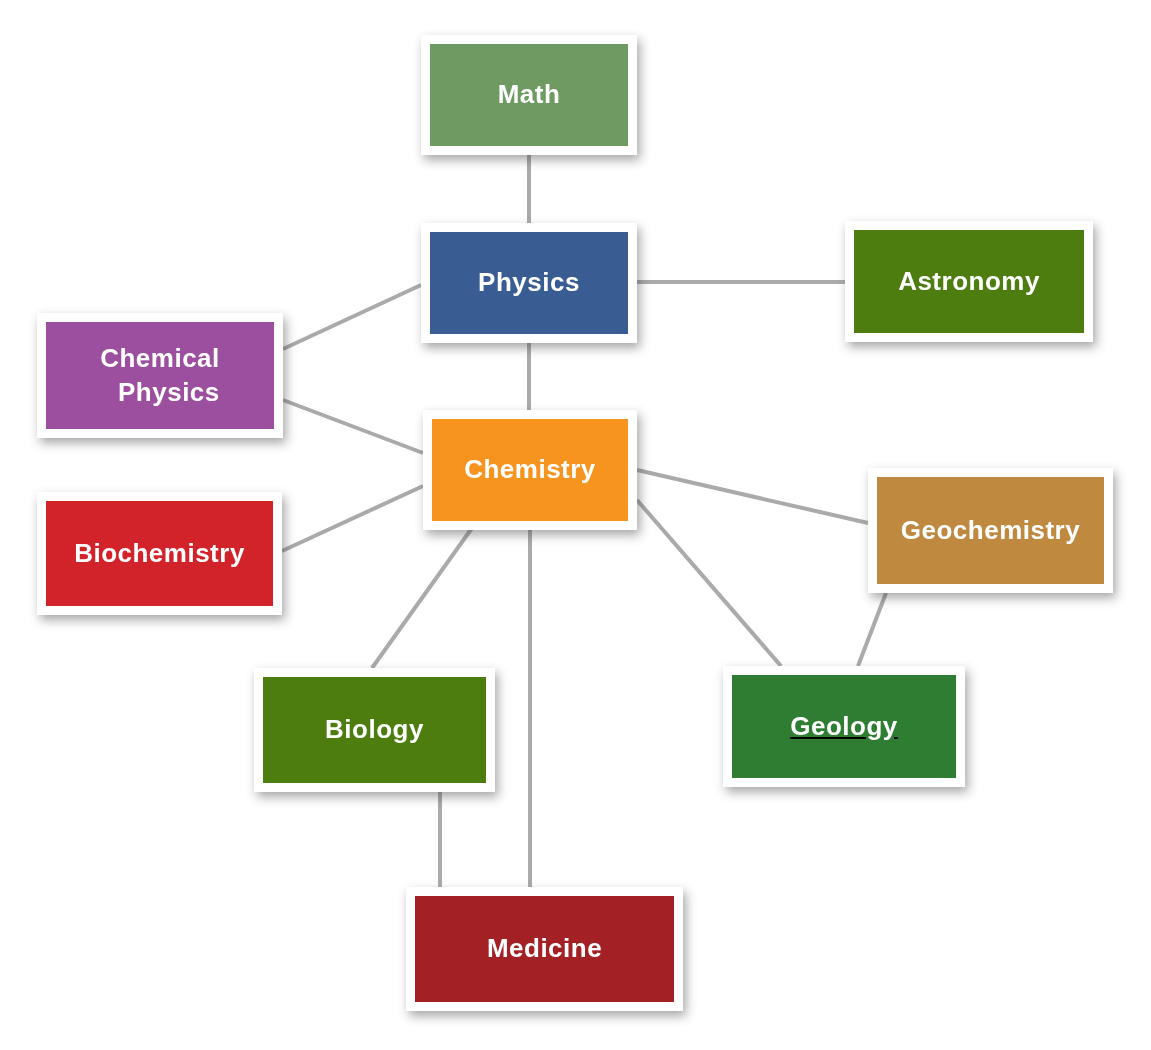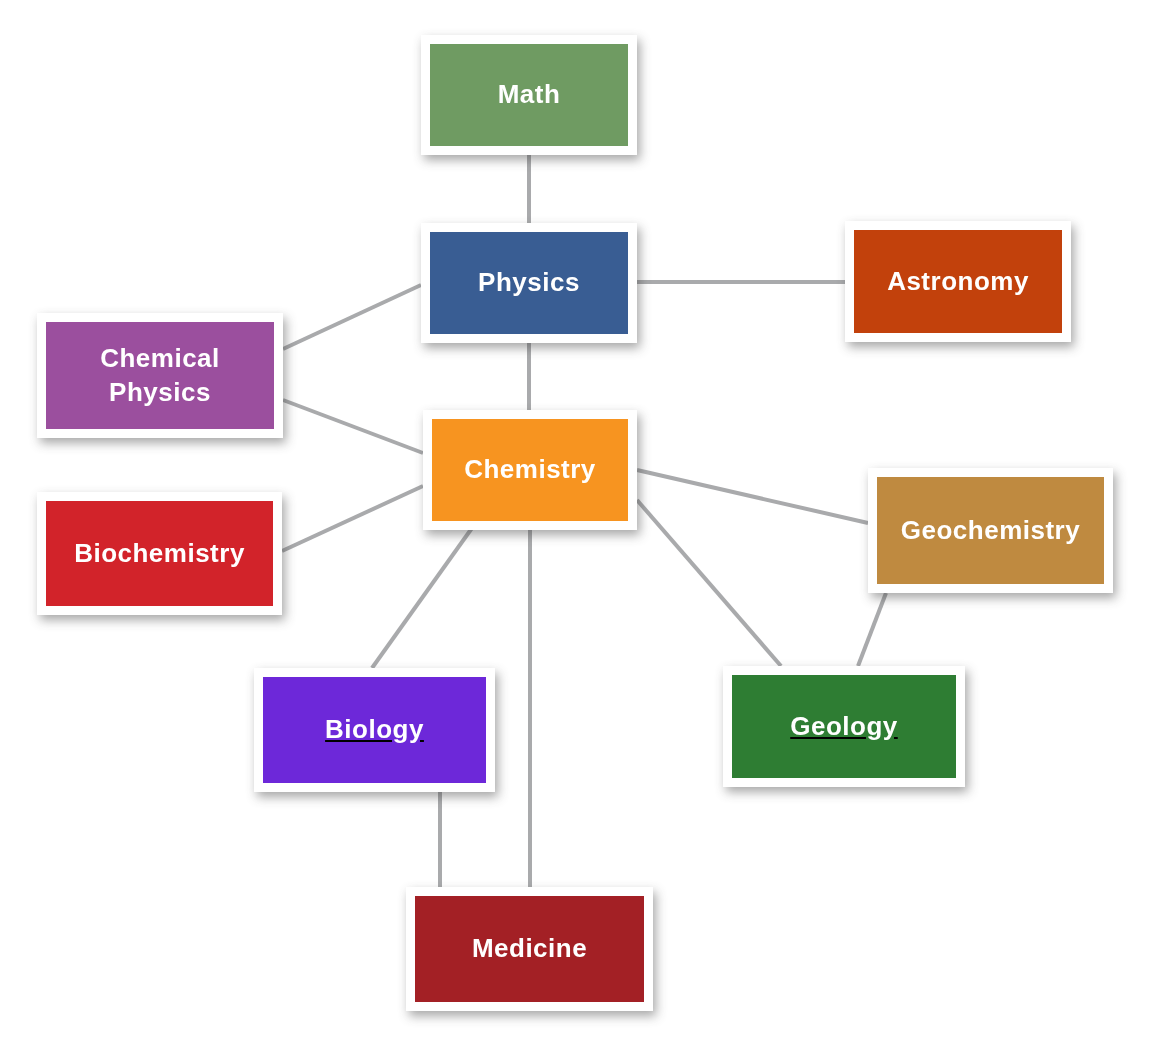--- a/index.html
+++ b/index.html
@@ -59,39 +59,39 @@
       <line x1="886" y1="593" x2="858" y2="666" stroke="#a9aaac" stroke-width="4"></line>
       <line x1="440" y1="792" x2="440" y2="887" stroke="#a9aaac" stroke-width="4"></line>
     </svg>
   <div id="nodes">
       <div class="node" style="left: 421px; top: 35px; width: 216px; height: 120px; background: rgb(111, 155, 98);">
         <span>Math</span>
       </div>
       <div class="node" style="left: 421px; top: 223px; width: 216px; height: 120px; background: rgb(57, 93, 147);">
         <span>Physics</span>
       </div>
-      <div class="node" style="left: 845px; top: 221px; width: 226px; height: 121px; background: #c2410c;">
+      <div class="node" style="left: 845px; top: 221px; width: 248px; height: 121px; background: #4d7c0f;">
         <span>Astronomy</span>
       </div>
-      <div class="node" style="left: 37px; top: 313px; width: 246px; height: 125px; background: rgb(155, 79, 158);">
+      <div class="node" style="left: 37px; top: 313px; width: 246px; height: 125px; background: rgb(155, 79, 158); text-align: right;">
         <span>Chemical
 Physics</span>
       </div>
       <div class="node" style="left: 423px; top: 410px; width: 214px; height: 120px; background: rgb(247, 148, 32);">
         <span>Chemistry</span>
       </div>
       <div class="node" style="left: 37px; top: 492px; width: 245px; height: 123px; background: rgb(210, 35, 42); justify-content: center;">
         <span>Biochemistry</span>
       </div>
       <div class="node" style="left: 868px; top: 468px; width: 245px; height: 125px; background: rgb(191, 138, 64);">
         <span>Geochemistry</span>
       </div>
-      <div class="node" style="left: 254px; top: 668px; width: 241px; height: 124px; background: #6d28d9; text-decoration: underline;">
+      <div class="node" style="left: 254px; top: 668px; width: 241px; height: 124px; background: #4d7c0f;">
         <span>Biology</span>
       </div>
       <div class="node" style="left: 723px; top: 666px; width: 242px; height: 121px; background: rgb(46, 125, 51); text-decoration: underline;">
         <span>Geology</span>
       </div>
-      <div class="node" style="left: 406px; top: 887px; width: 247px; height: 124px; background: rgb(163, 32, 37);">
+      <div class="node" style="left: 406px; top: 887px; width: 277px; height: 124px; background: rgb(163, 32, 37);">
         <span>Medicine</span>
       </div>
     </div>
 </div>
 
 </body></html>

